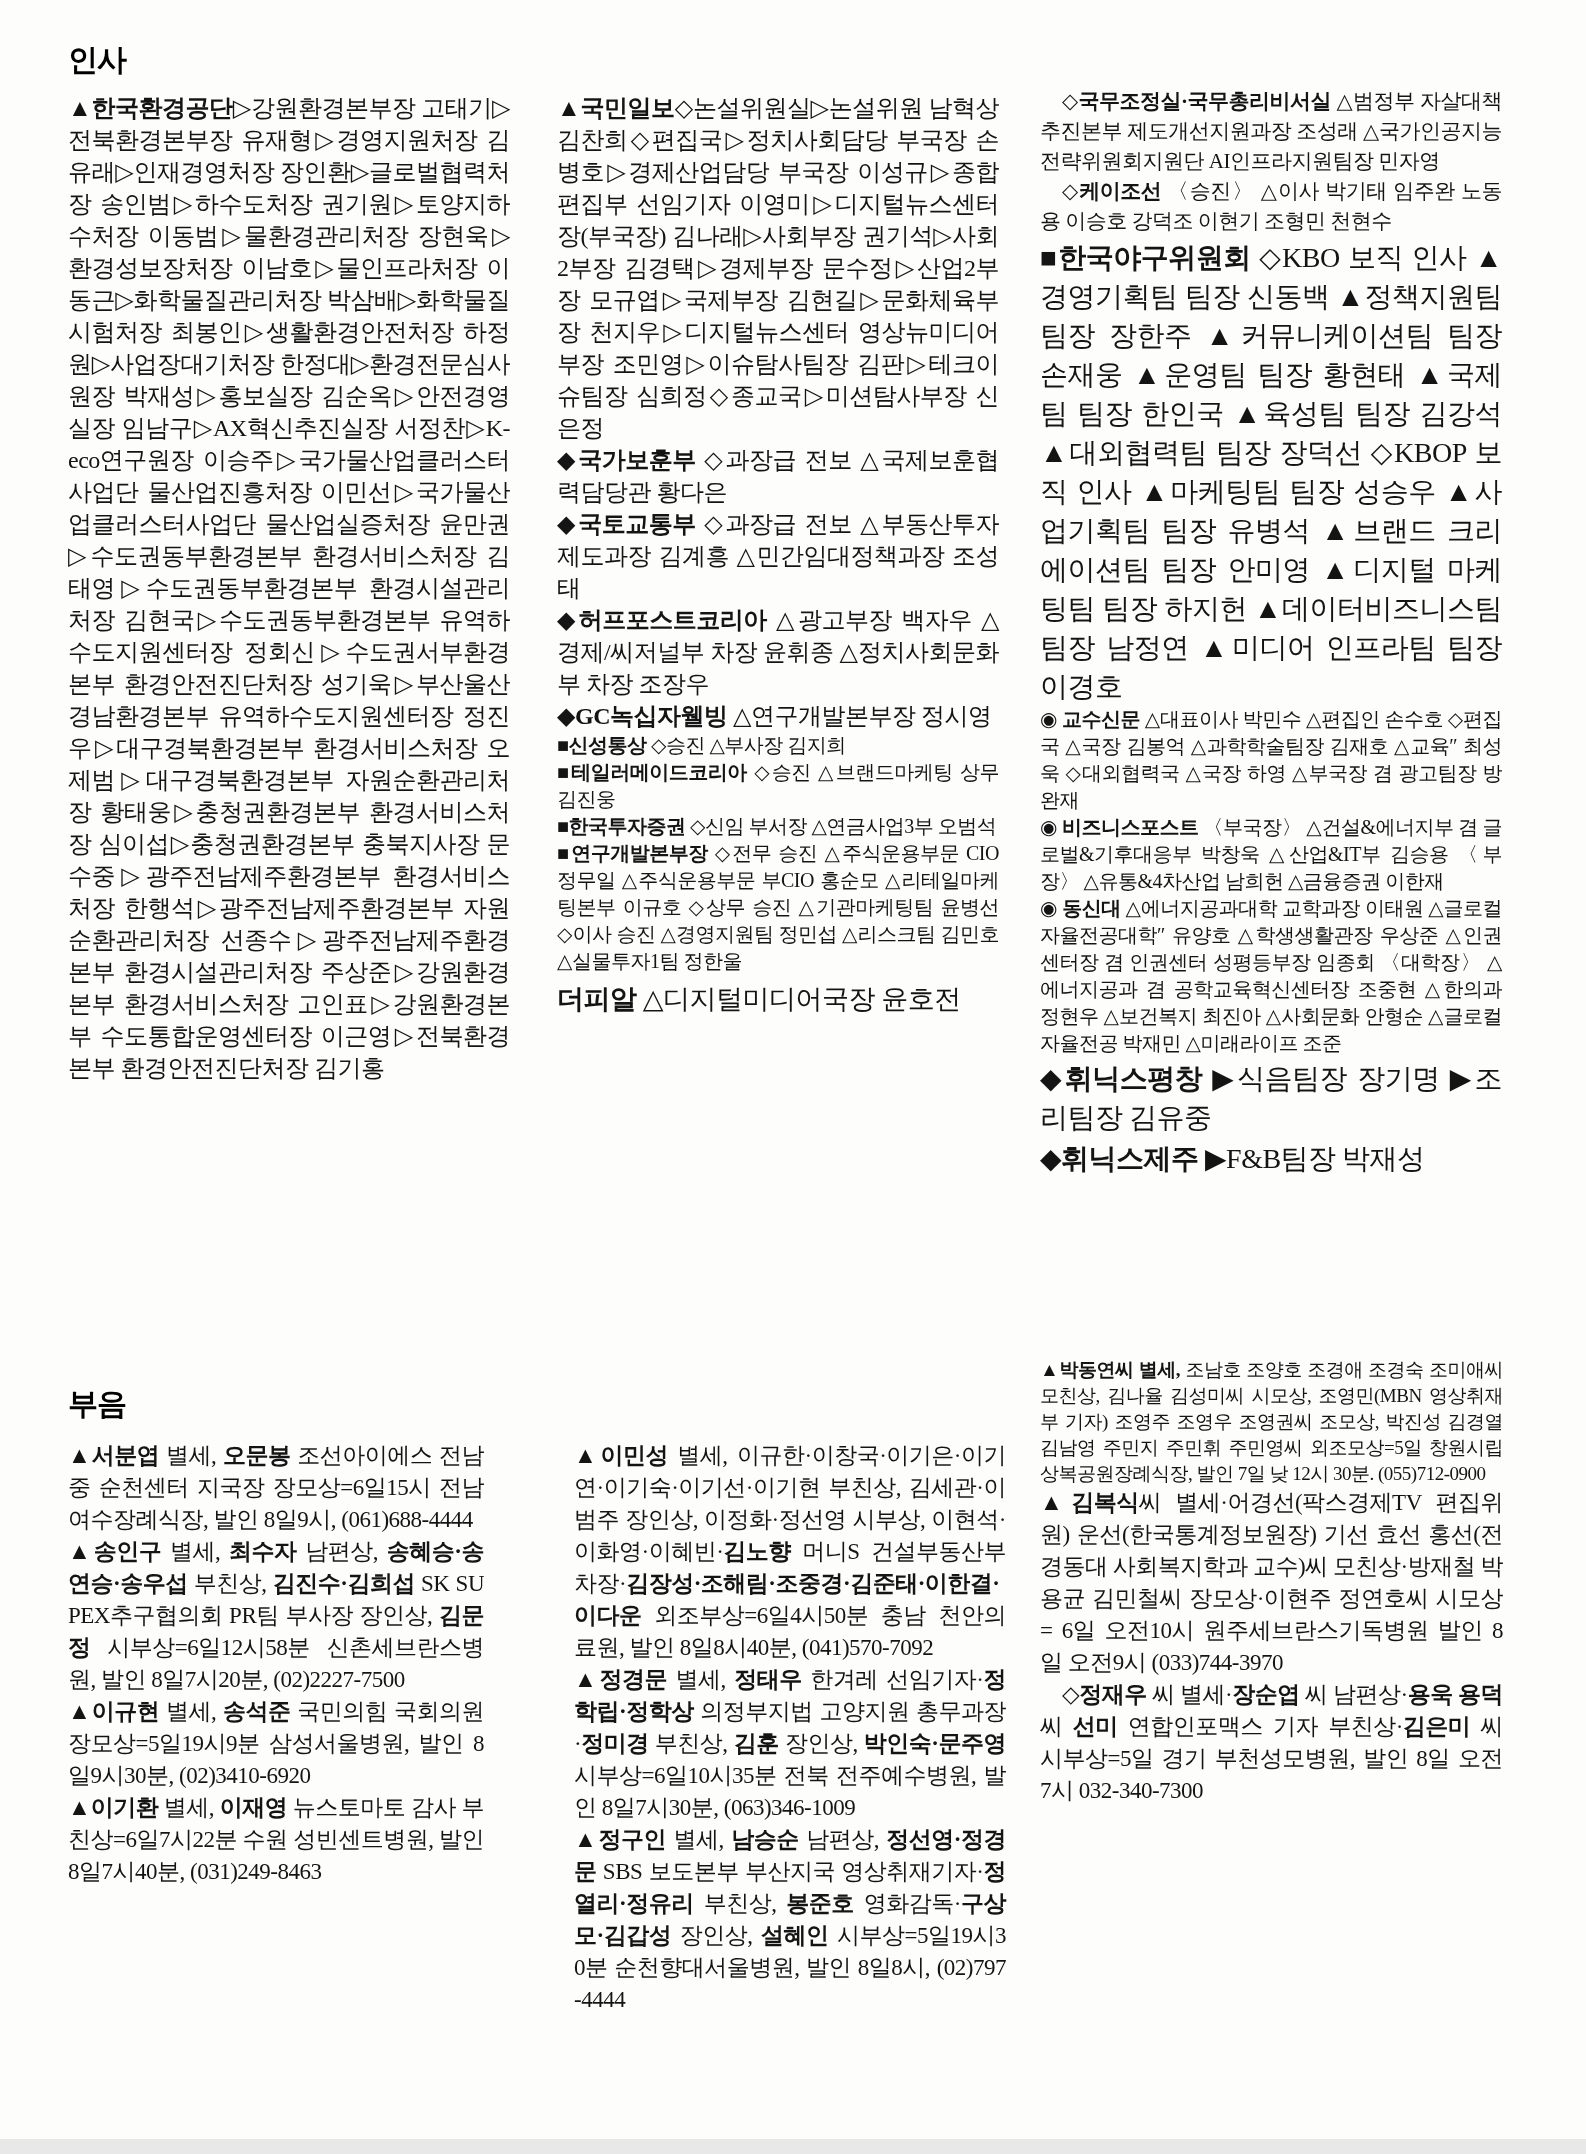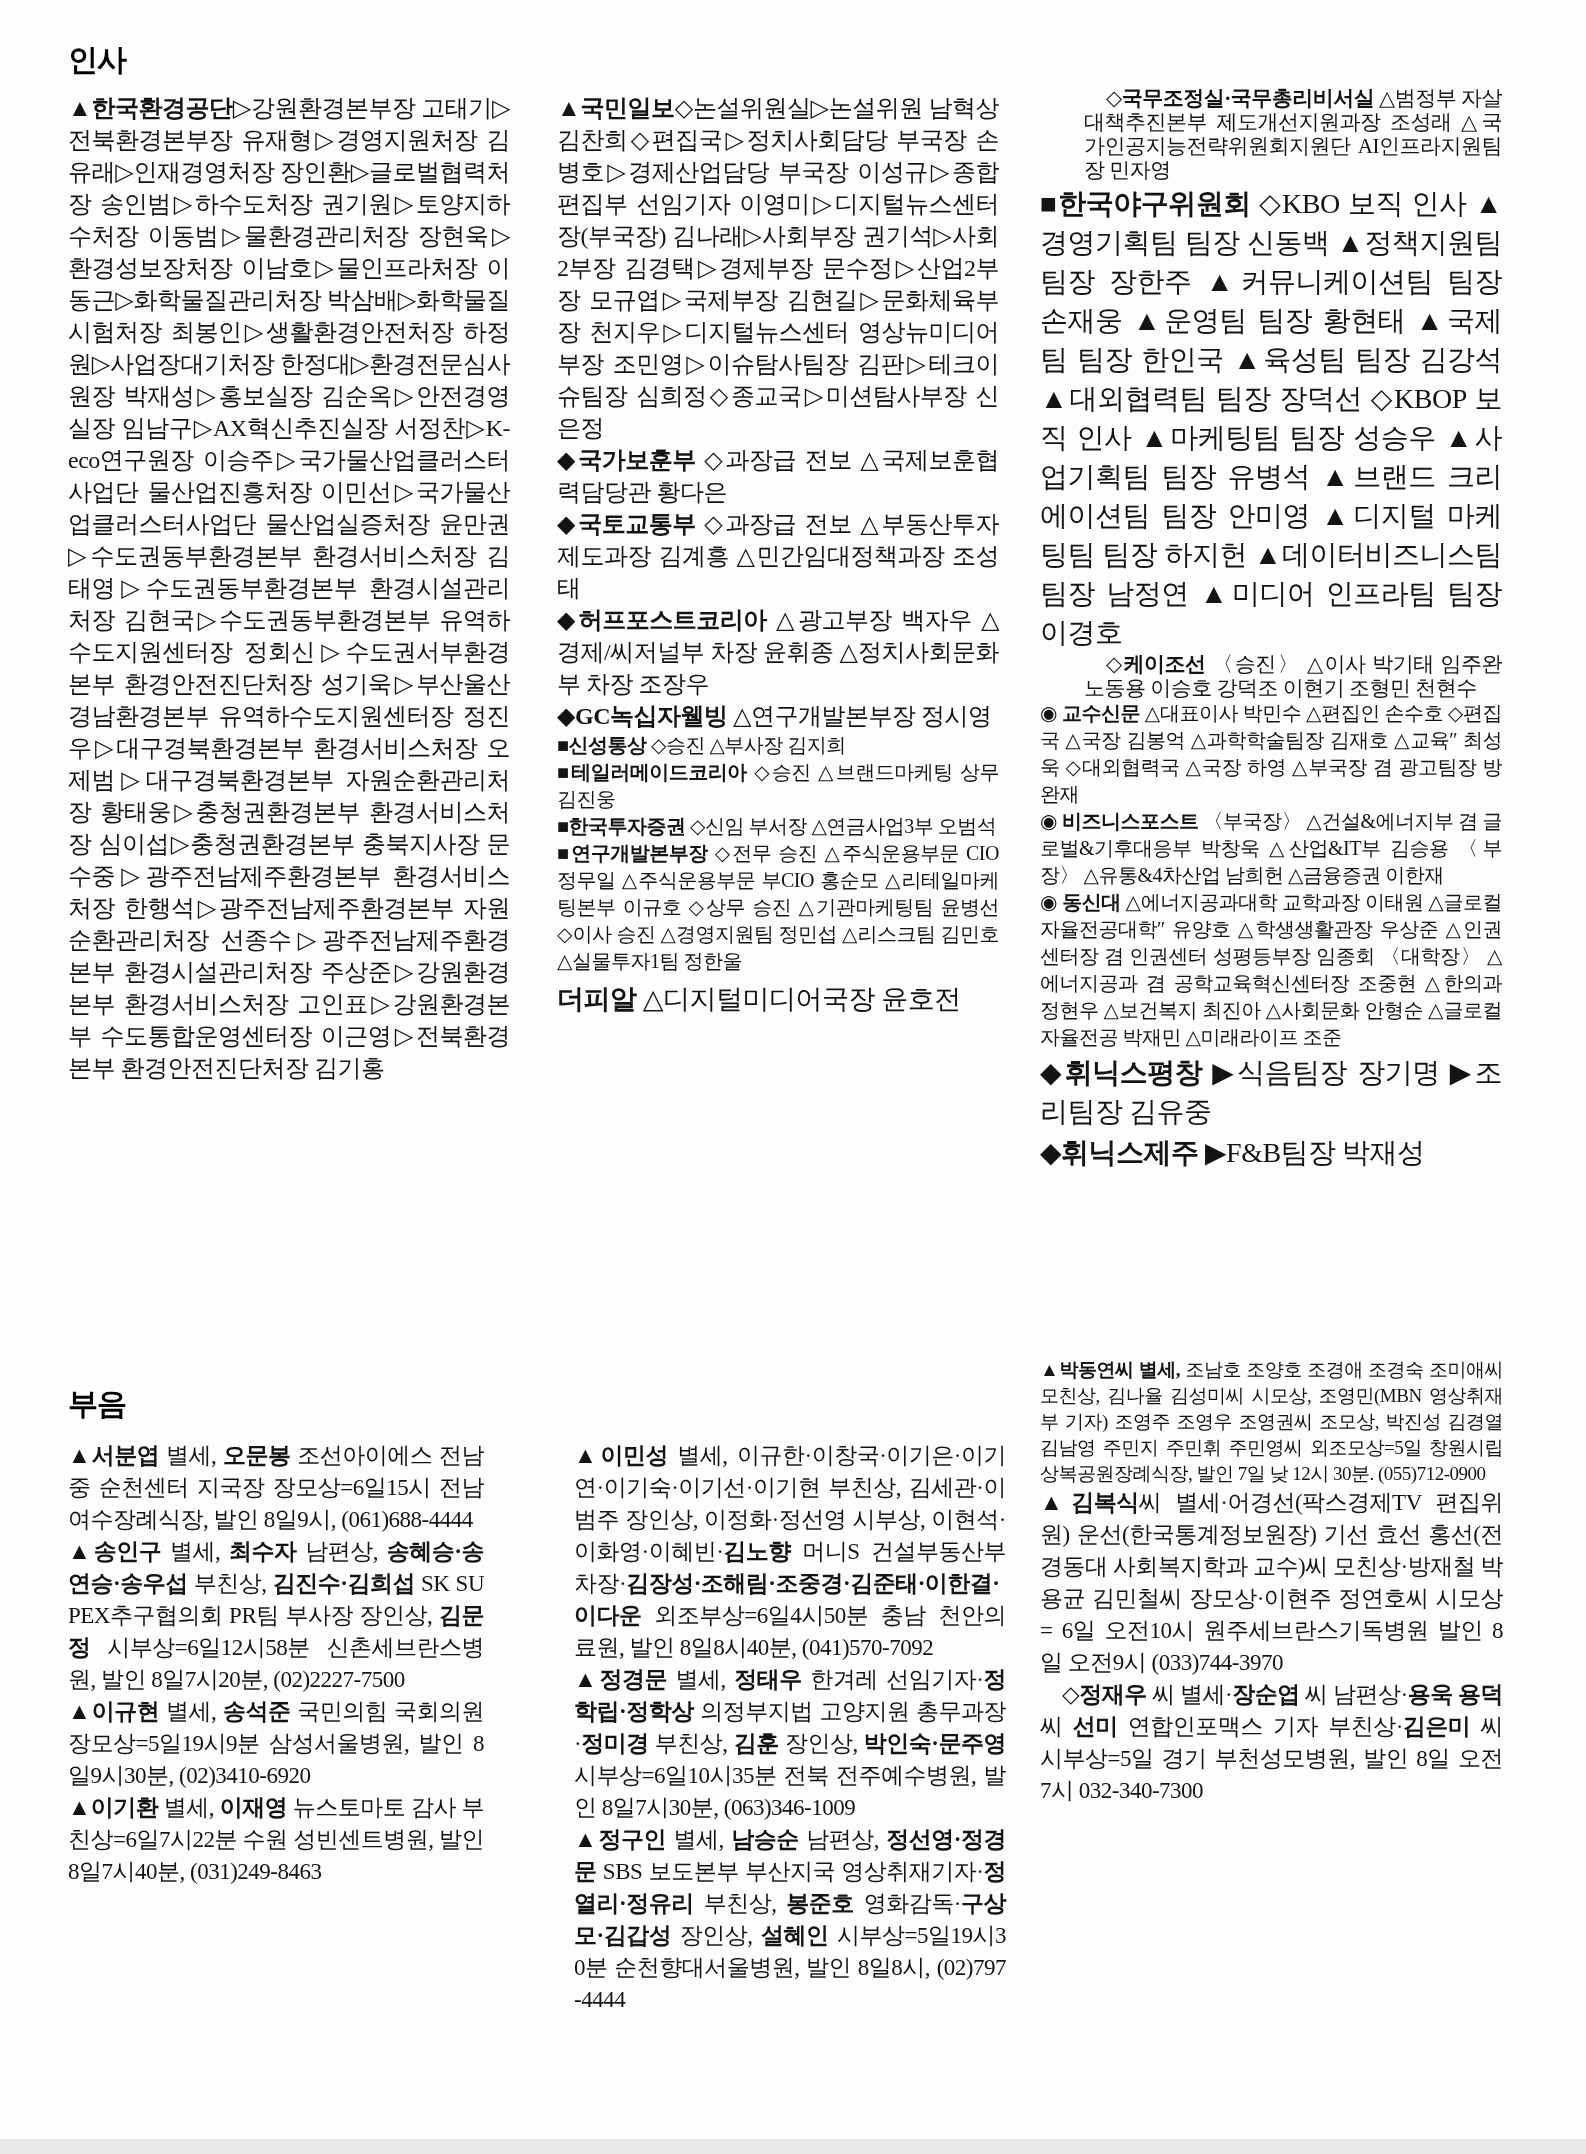--- a/index.html
+++ b/index.html
@@ -31,21 +31,21 @@
   #buum-col-3{left:1040px;top:1357px;width:463px;}
   .para{
     margin:0;
     text-align:justify;
     word-break:break-all;
     letter-spacing:-0.5px;
   }
   .para.indent{text-indent:22px;}
   .b{font-weight:700;}
   .p-body {font-size:24px;  line-height:32px;}
-  .p-med  {font-size:21px;  line-height:24px;margin-left:44px;}
+  .p-med  {font-size:21px;  line-height:30px;}
   .p-small{font-size:20px;  line-height:27px;}
   .p-large{font-size:27px;  line-height:37px; margin-top:6px;}
   .p-xl   {font-size:28px;  line-height:39px; margin-top:2px;}
   .p-obit {font-size:23px;  line-height:32px;}
   .p-obit-sm{font-size:19px;line-height:26px;}
 </style>
 </head>
 <body>
 
 <main class="page">
@@ -61,22 +61,22 @@
         <p class="para p-body"><span class="b">◆허프포스트코리아 </span><span>△광고부장 백자우 △경제/씨저널부 차장 윤휘종 △정치사회문화부 차장 조장우</span></p>
         <p class="para p-body"><span class="b">◆GC녹십자웰빙 </span><span>△연구개발본부장 정시영</span></p>
         <p class="para p-small"><span class="b">■신성통상 </span><span>◇승진 △부사장 김지희</span></p>
         <p class="para p-small"><span class="b">■테일러메이드코리아 </span><span>◇승진 △브랜드마케팅 상무 김진웅</span></p>
         <p class="para p-small"><span class="b">■한국투자증권 </span><span>◇신임 부서장 △연금사업3부 오범석</span></p>
         <p class="para p-small"><span class="b">■연구개발본부장 </span><span>◇전무 승진 △주식운용부문 CIO 정무일 △주식운용부문 부CIO 홍순모 △리테일마케팅본부 이규호 ◇상무 승진 △기관마케팅팀 윤병선 ◇이사 승진 △경영지원팀 정민섭 △리스크팀 김민호 △실물투자1팀 정한울</span></p>
         <p class="para p-large"><span class="b">더피알 </span><span>△디지털미디어국장 윤호전</span></p>
       </div>
     <div class="col" id="insa-col-3">
         <p class="para p-med indent"><span class="b">◇국무조정실·국무총리비서실 </span><span>△범정부 자살대책추진본부 제도개선지원과장 조성래 △국가인공지능전략위원회지원단 AI인프라지원팀장 민자영</span></p>
+        <p class="para p-med indent"><span class="b">◇케이조선 </span><span>〈승진〉 △이사 박기태 임주완 노동용 이승호 강덕조 이현기 조형민 천현수</span></p>
         <p class="para p-xl"><span class="b">■한국야구위원회 </span><span>◇KBO 보직 인사 ▲경영기획팀 팀장 신동백 ▲정책지원팀 팀장 장한주 ▲커뮤니케이션팀 팀장 손재웅 ▲운영팀 팀장 황현태 ▲국제팀 팀장 한인국 ▲육성팀 팀장 김강석 ▲대외협력팀 팀장 장덕선 ◇KBOP 보직 인사 ▲마케팅팀 팀장 성승우 ▲사업기획팀 팀장 유병석 ▲브랜드 크리에이션팀 팀장 안미영 ▲디지털 마케팅팀 팀장 하지헌 ▲데이터비즈니스팀 팀장 남정연 ▲미디어 인프라팀 팀장 이경호</span></p>
-        <p class="para p-med indent"><span class="b">◇케이조선 </span><span>〈승진〉 △이사 박기태 임주완 노동용 이승호 강덕조 이현기 조형민 천현수</span></p>
         <p class="para p-small"><span class="b">◉ 교수신문 </span><span>△대표이사 박민수 △편집인 손수호 ◇편집국 △국장 김봉억 △과학학술팀장 김재호 △교육″ 최성욱 ◇대외협력국 △국장 하영 △부국장 겸 광고팀장 방완재</span></p>
         <p class="para p-small"><span class="b">◉ 비즈니스포스트 </span><span>〈부국장〉 △건설&amp;에너지부 겸 글로벌&amp;기후대응부 박창욱 △산업&amp;IT부 김승용 〈부장〉 △유통&amp;4차산업 남희헌 △금융증권 이한재</span></p>
         <p class="para p-small"><span class="b">◉ 동신대 </span><span>△에너지공과대학 교학과장 이태원 △글로컬자율전공대학″ 유양호 △학생생활관장 우상준 △인권센터장 겸 인권센터 성평등부장 임종회 〈대학장〉 △에너지공과 겸 공학교육혁신센터장 조중현 △한의과 정현우 △보건복지 최진아 △사회문화 안형순 △글로컬자율전공 박재민 △미래라이프 조준</span></p>
         <p class="para p-xl"><span class="b">◆휘닉스평창 </span><span>▶식음팀장 장기명 ▶조리팀장 김유중</span></p>
         <p class="para p-xl"><span class="b">◆휘닉스제주 </span><span>▶F&amp;B팀장 박재성</span></p>
       </div>
   </section>
 
   <section>
     <h2 class="sec-title" id="buum-title">부음</h2>

